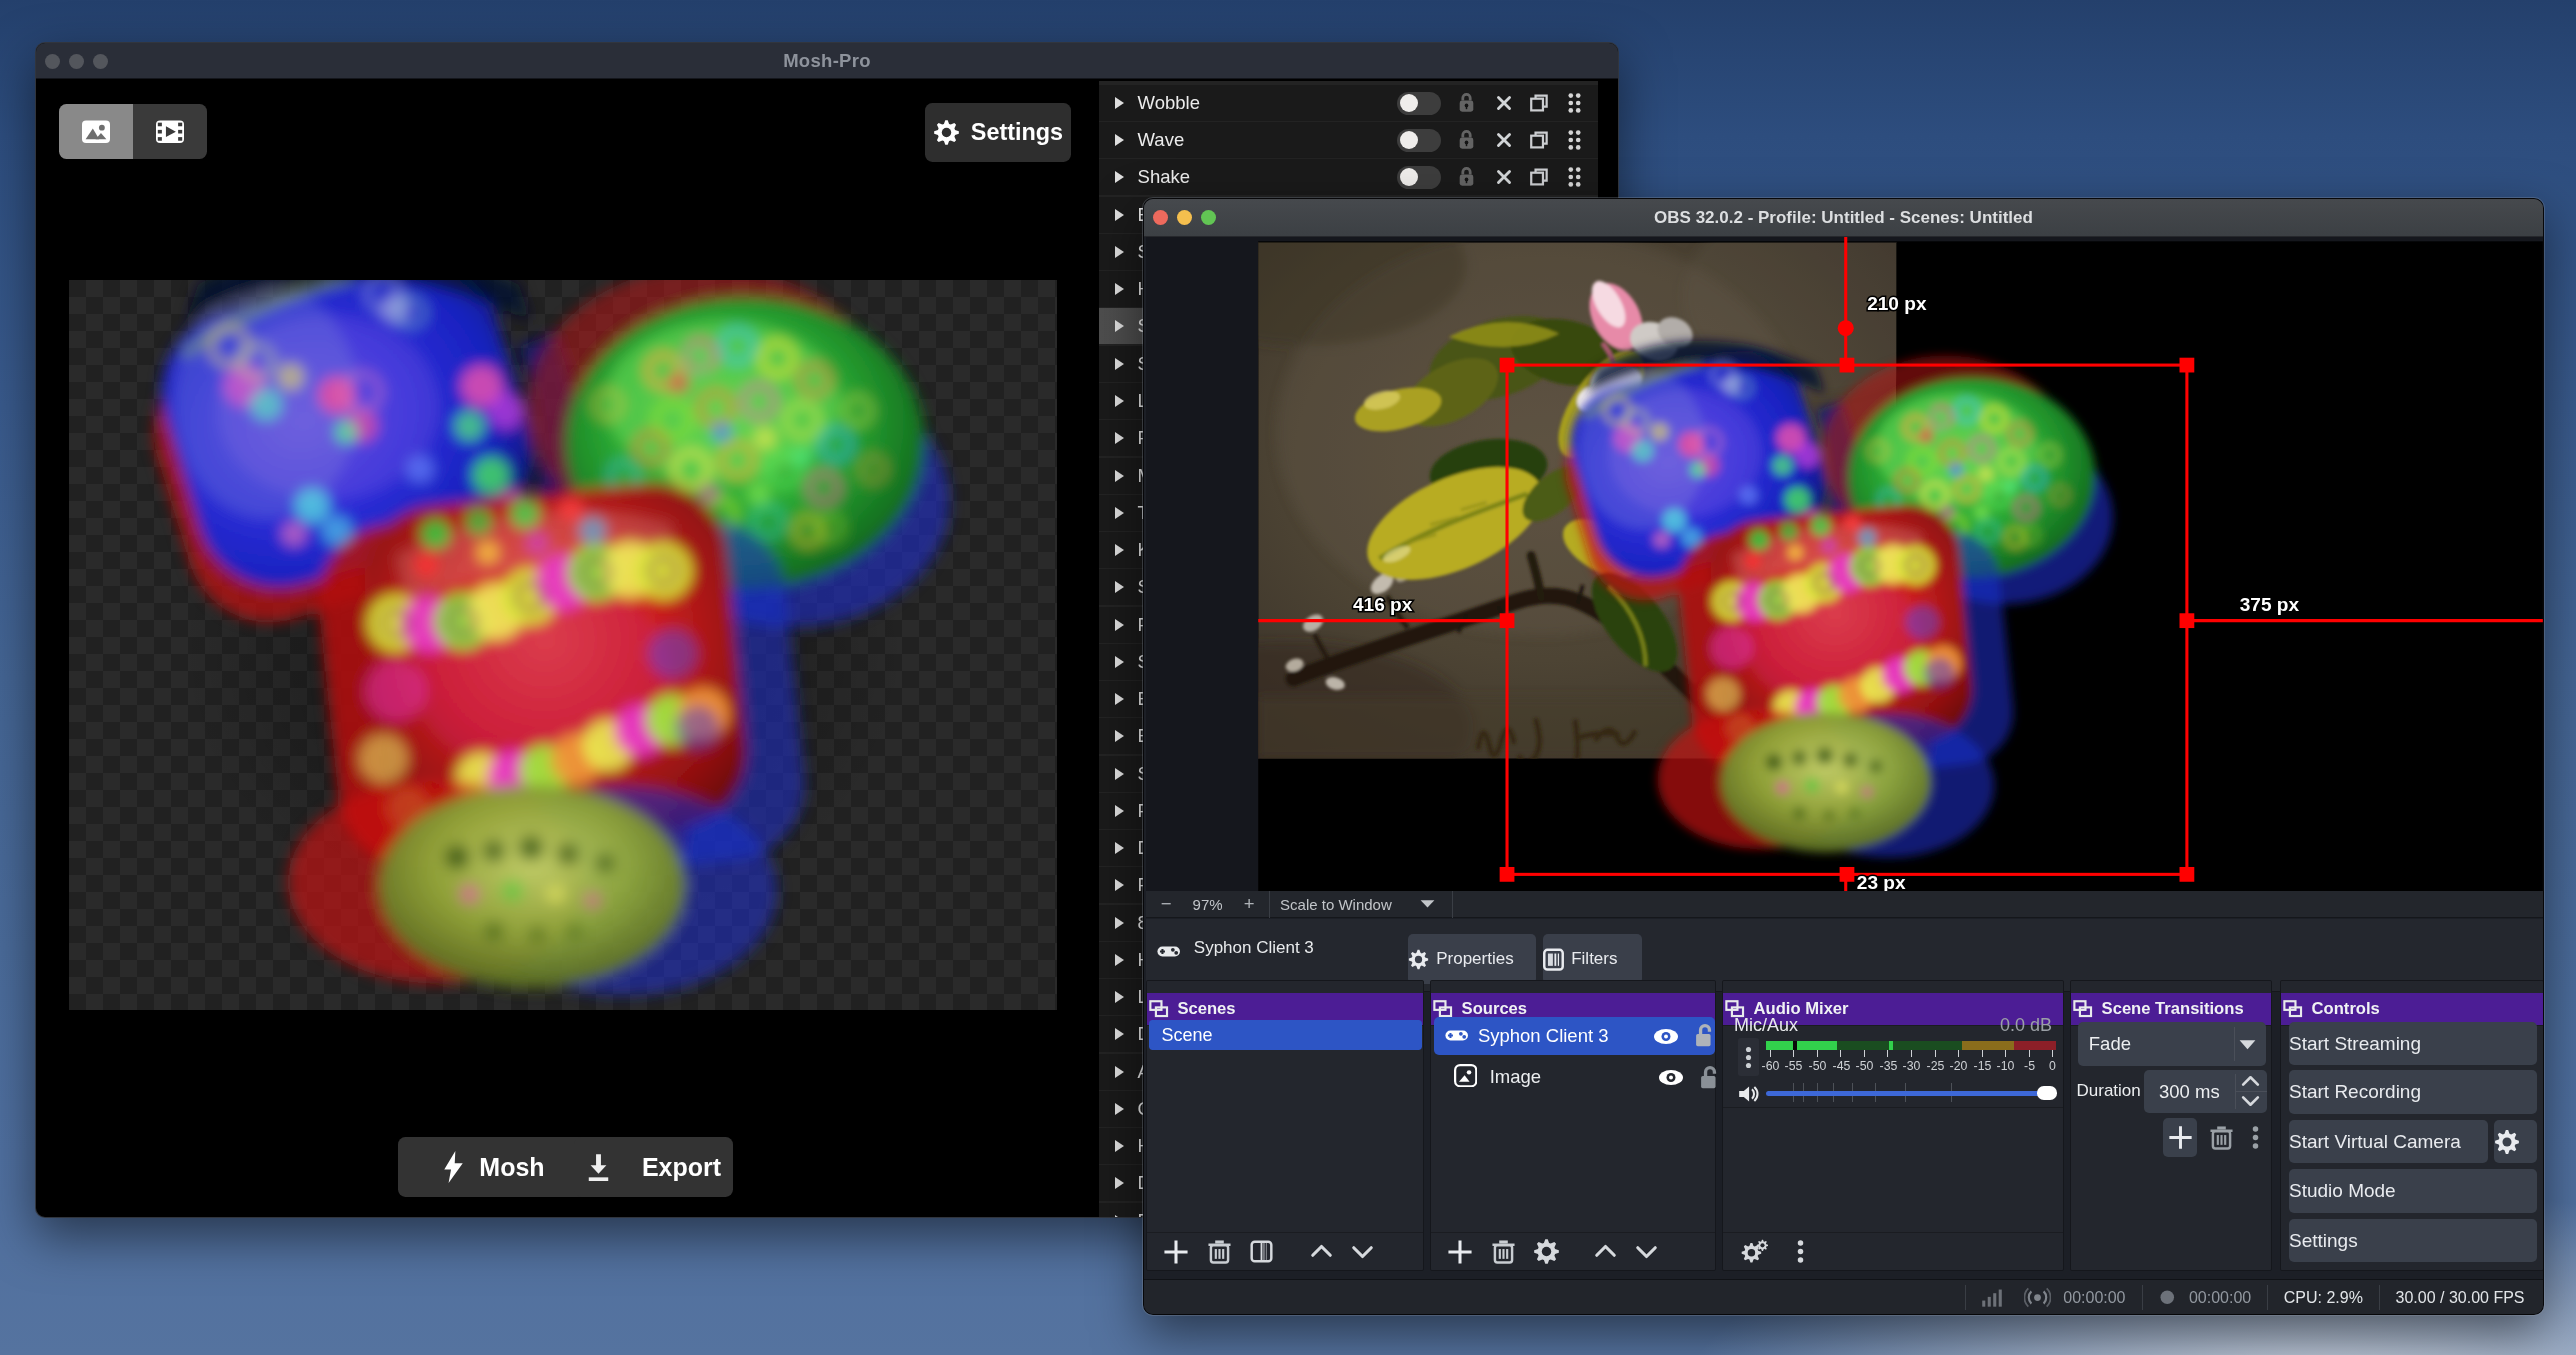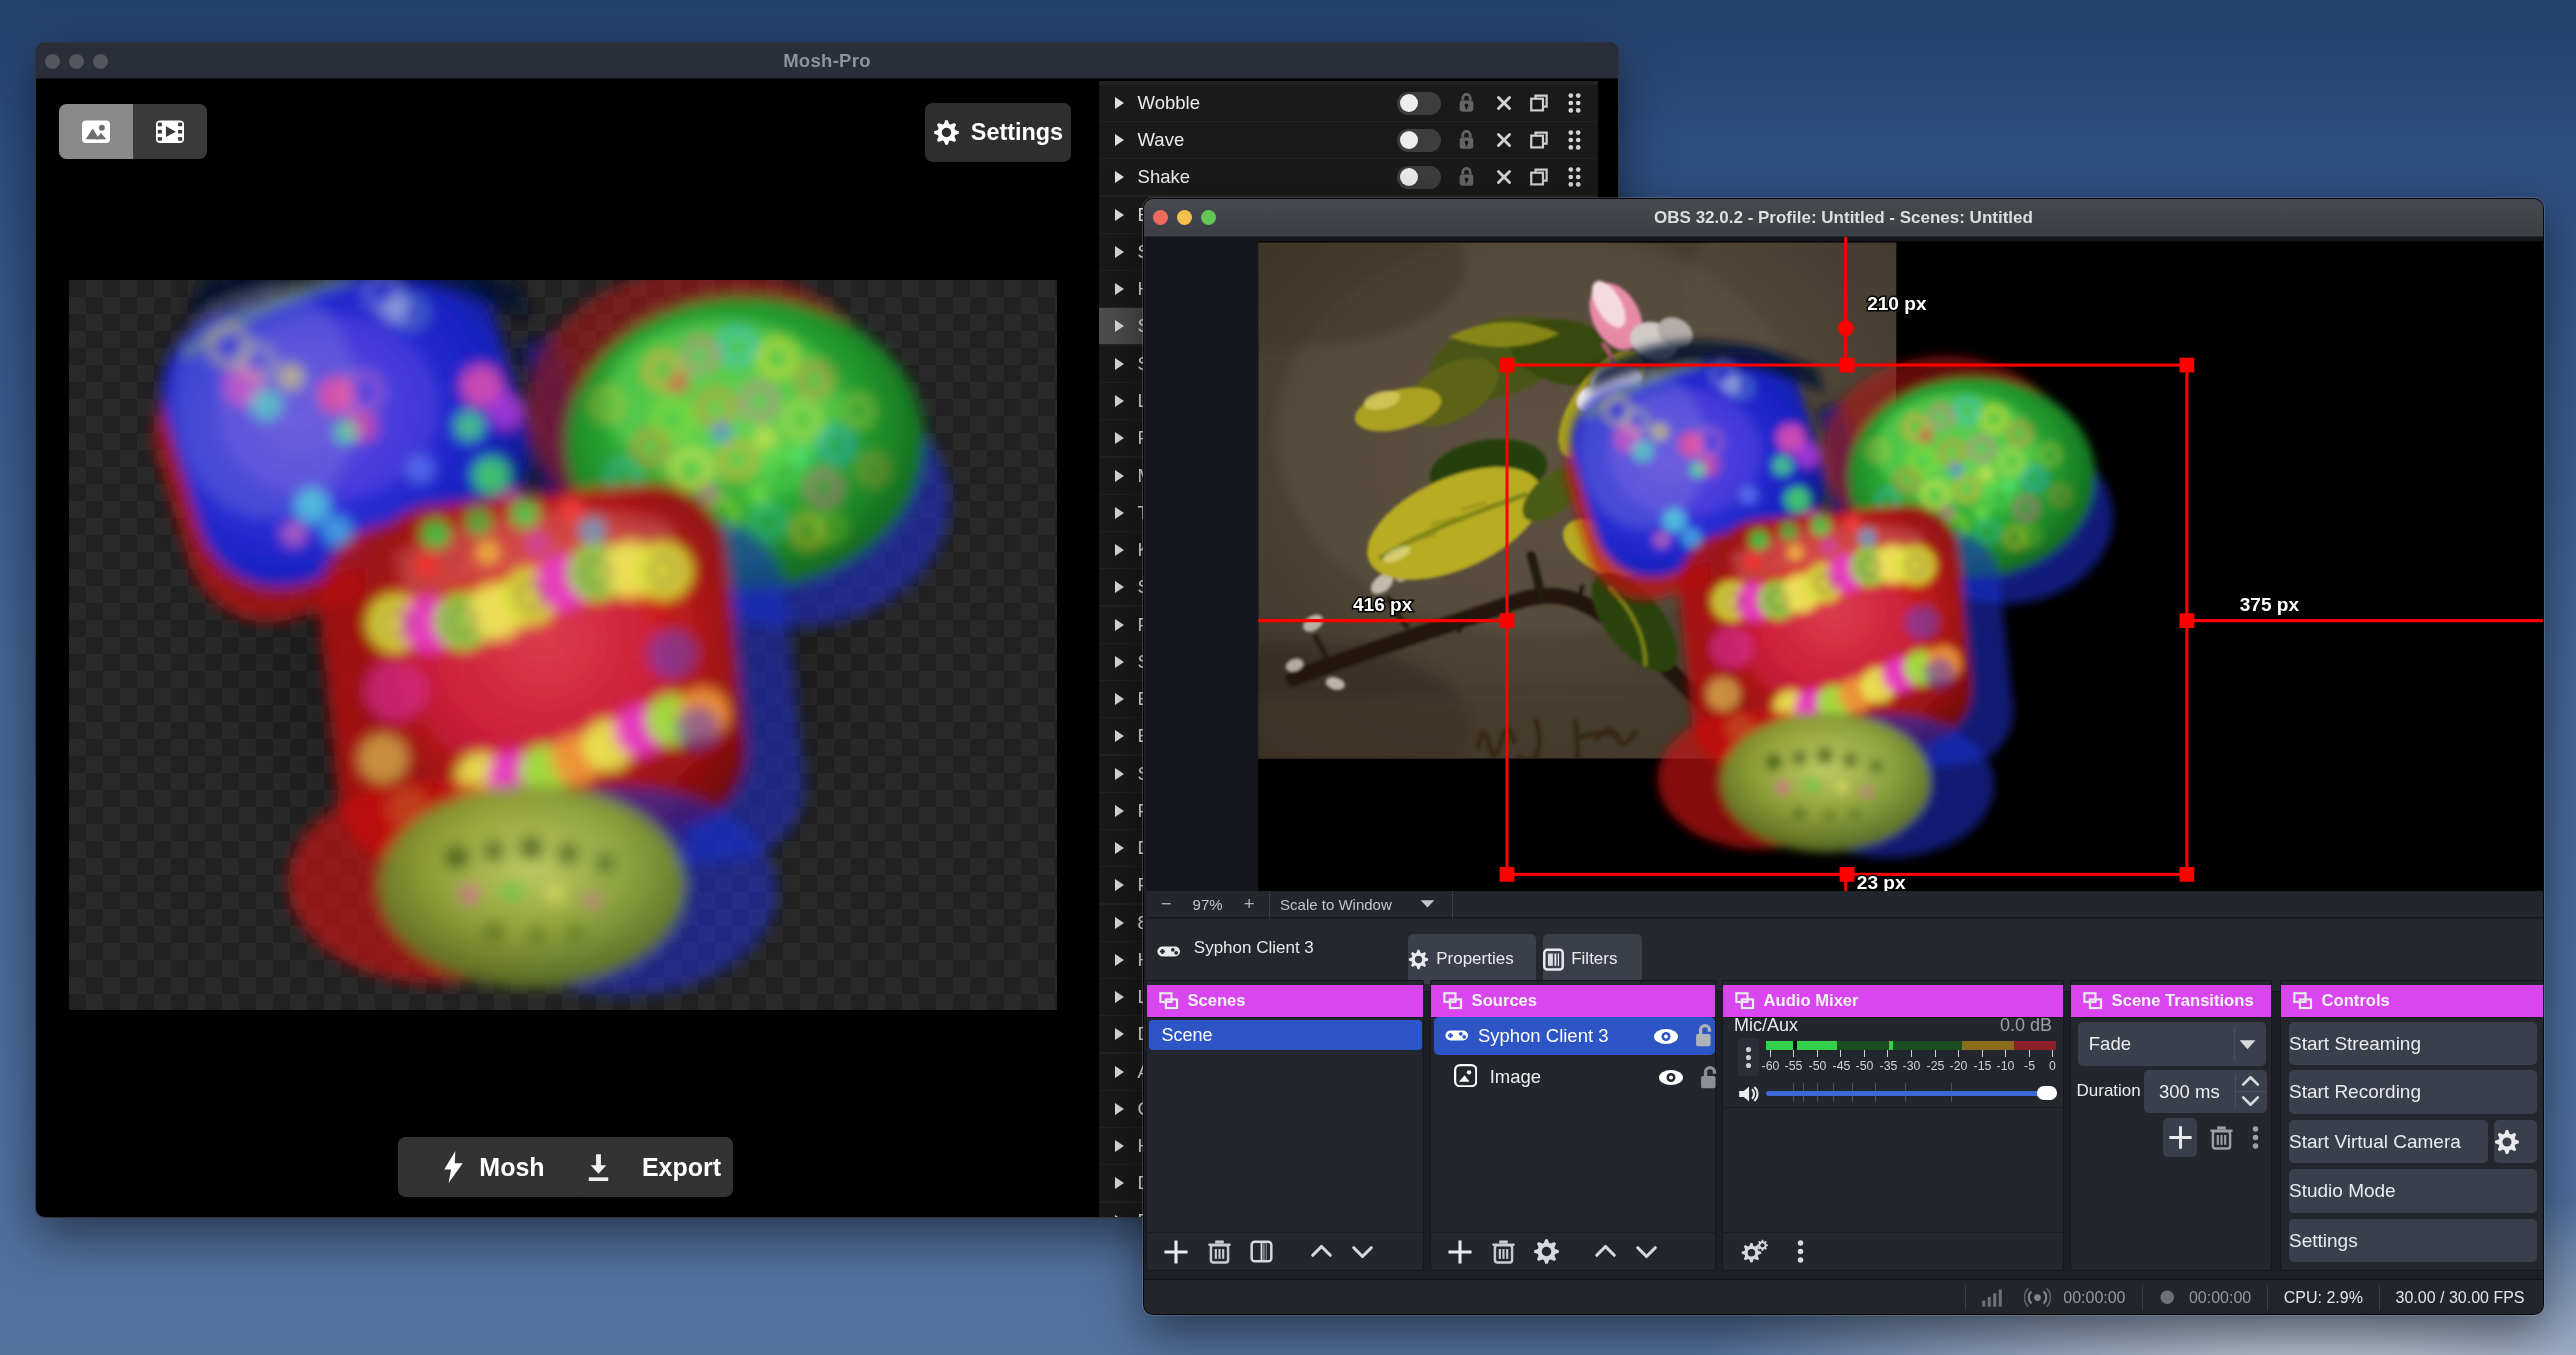--- a/index.html
+++ b/index.html
@@ -36,22 +36,22 @@
 
 #obs{left:1143px;top:198px;width:1401px;height:1117px;background:#1c1f26;border-radius:10px;
  border:0.6px solid rgba(0,0,0,.75);outline:0.6px solid rgba(150,160,175,.28);box-shadow:0 18.5px 49px rgba(0,0,0,.5)}
 #obs .bar{position:absolute;left:0;top:0;width:100%;height:38px;background:linear-gradient(#46494d,#3c4044);border-bottom:0.6px solid #26282c}
 #obs .title{position:absolute;left:0;top:0;width:100%;height:38px;line-height:38px;text-align:center;font-size:17px;font-weight:bold;color:#dcdee0}
 #canvas{position:absolute;left:1.8px;top:38px;width:1397px;height:654px;background:#15171d}
 #zoombar{position:absolute;left:1.8px;top:692px;width:1397px;height:27px;background:#23262c;border-bottom:0.6px solid #15171b;
  display:flex;align-items:center;color:#c2c5c9;font-size:15px}
 #srcbar{position:absolute;left:1.8px;top:720px;width:1397px;height:73px;background:#24272e;border-bottom:0.6px solid #15171b}
 .panel{position:absolute;top:781px;height:291px;background:#23262d;border:0.6px solid #15171c;border-radius:1.8px}
-.phead{position:absolute;left:0;top:4px;width:100%;height:33px;background:#d946ef;border-bottom:0.6px solid #1a1c21;
- display:flex;align-items:center;color:#f0f2f4;font-weight:bold;font-size:16.6px;gap:8.6px;padding-left:12px}
+.phead{position:absolute;left:0;top:12px;width:100%;height:33px;background:#4c1d95;border-bottom:0.6px solid #1a1c21;
+ display:flex;align-items:center;color:#f0f2f4;font-weight:bold;font-size:16.6px;gap:8.6px;padding-left:2px}
 .ptool{position:absolute;left:0;bottom:0;width:100%;height:38px;border-top:0.6px solid #1a1c21;display:flex;align-items:center}
 .obtn{background:#3a404b;border-radius:5px;color:#e9ebef;display:flex;align-items:center;justify-content:flex-start}
 #statusbar{position:absolute;left:0;top:1080px;width:100%;height:36px;background:#22252b;border-top:0.6px solid #101216;
  display:flex;align-items:center;justify-content:flex-end;color:#cdd0d4;font-size:16px}
 .sep{width:0.6px;height:25px;background:#3a3e45;margin:0 13.6px}
 text.ms{font-family:"Liberation Sans",sans-serif;font-size:31px;font-weight:bold;fill:#fff;stroke:#000;stroke-width:5px;paint-order:stroke;}
 </style></head><body>
 <svg width="0" height="0" style="position:absolute">
 <defs>
 <filter id="blur11" x="-20%" y="-20%" width="140%" height="140%">

